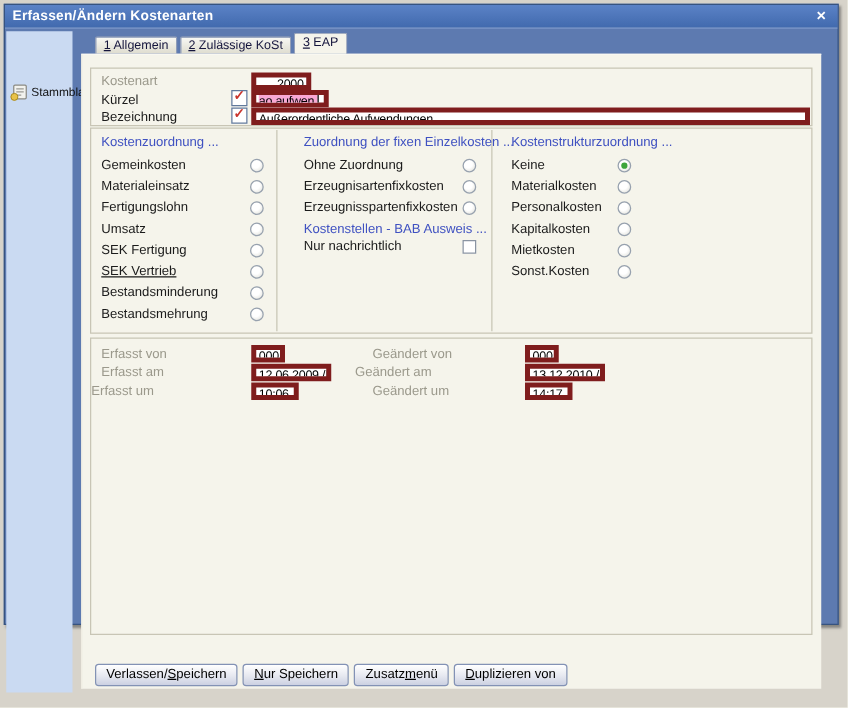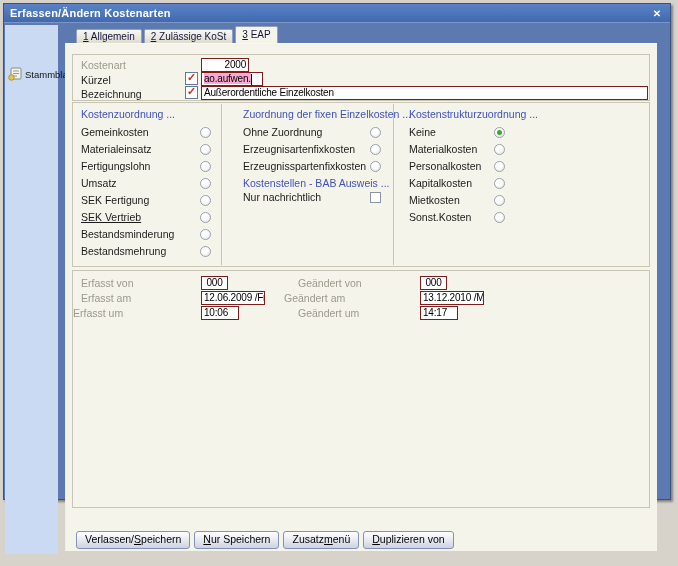--- a/index.html
+++ b/index.html
@@ -36,21 +36,21 @@
   .tab.active { height:17px; line-height:15px; background:#f5f4eb; position:relative; z-index:5; font-weight:normal; }
   .panel {
     position:absolute; left:61px; top:19px; width:592px; height:508px;
     background:#f5f4eb; border-top:1px solid #f9f8f1; border-left:1px solid #f0eee3;
   }
   .gbox { position:absolute; border:1px solid #c8c5b5; }
   .glabel { position:absolute; font-size:10.5px; color:#9b998c; white-space:nowrap; }
   .blabel { position:absolute; font-size:10.5px; color:#1b1b1b; white-space:nowrap; }
   .ghead  { position:absolute; font-size:10.5px; color:#3f51c1; white-space:nowrap; }
   .field {
-    position:absolute; height:14px; background:#fff; border:1px solid #7f1d1d;
+    position:absolute; height:14px; background:#fff; border:4px solid #7f1d1d;
     font-size:10px; line-height:12px; padding:0 2px; color:#000;
     white-space:nowrap; overflow:hidden; letter-spacing:-0.2px;
   }
   .field.right { text-align:right; }
   .field.center { text-align:center; }
   .radio {
     position:absolute; width:11px; height:11px; border-radius:50%;
     background:radial-gradient(circle at 40% 35%, #ffffff 40%, #dcdcd4);
     border:1px solid #97a1ae;
   }
@@ -113,21 +113,21 @@
         <span class="blabel" style="left:8px; top:19px;">Kürzel</span>
         <span class="checkbtn" style="left:112px; top:17px;">
             <span class="redcheck">✓</span>
           </span>
         <div class="field" style="left:128px; top:17px; width:62px;"><span class="sel">ao.aufwen.</span><span class="caret"></span></div>
 
         <span class="blabel" style="left:8px; top:33px;">Bezeichnung</span>
         <span class="checkbtn" style="left:112px; top:31px;">
             <span class="redcheck">✓</span>
           </span>
-        <div class="field" style="left:128px; top:31px; width:447px;">Außerordentliche Einzelkosten</div>
+        <div class="field" style="left:128px; top:31px; width:447px;">Außerordentliche Aufwendungen</div>
       </div>
 
       <div class="gbox" style="left:6px; top:58px; width:578px; height:165px;">
         <div class="vsep" style="left:148px;"></div>
         <div class="vsep" style="left:320px;"></div>
 
         <span class="ghead" style="left:8px; top:5px;">Kostenzuordnung ...</span>
         <span class="blabel" style="left:8px; top:23px;">Gemeinkosten</span>
         <span class="radio" style="left:127px; top:24px;"></span>
         <span class="blabel" style="left:8px; top:40px;">Materialeinsatz</span>

